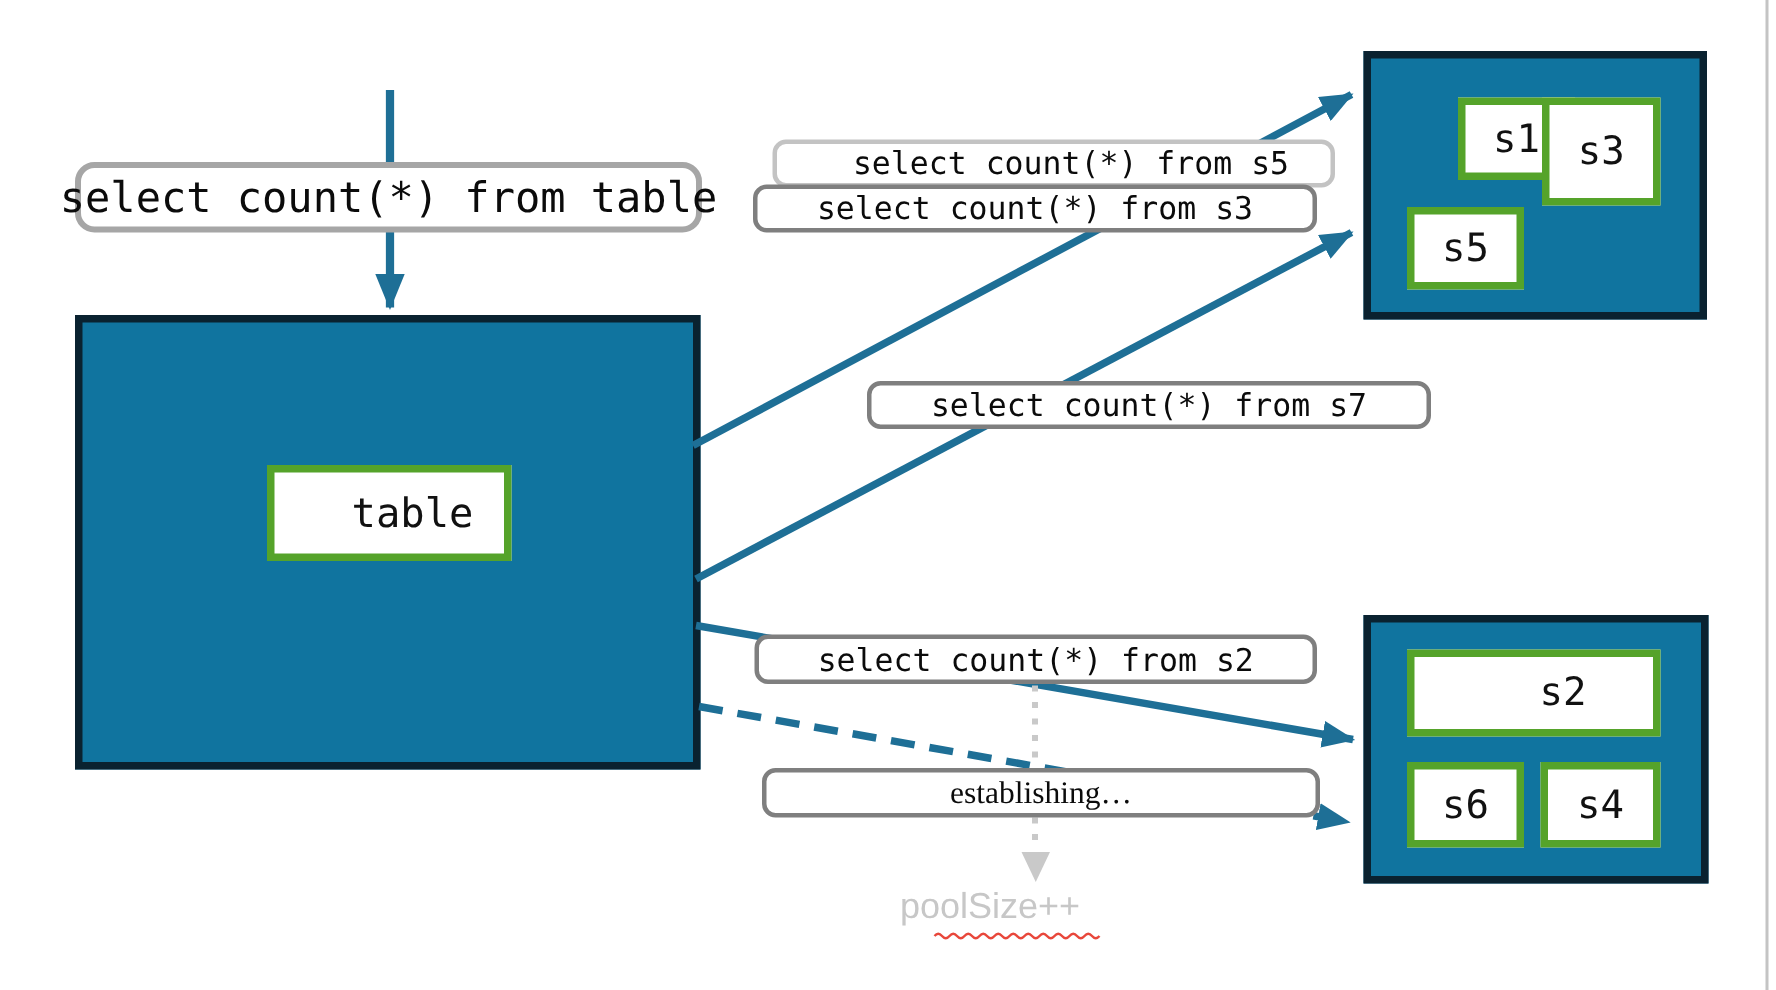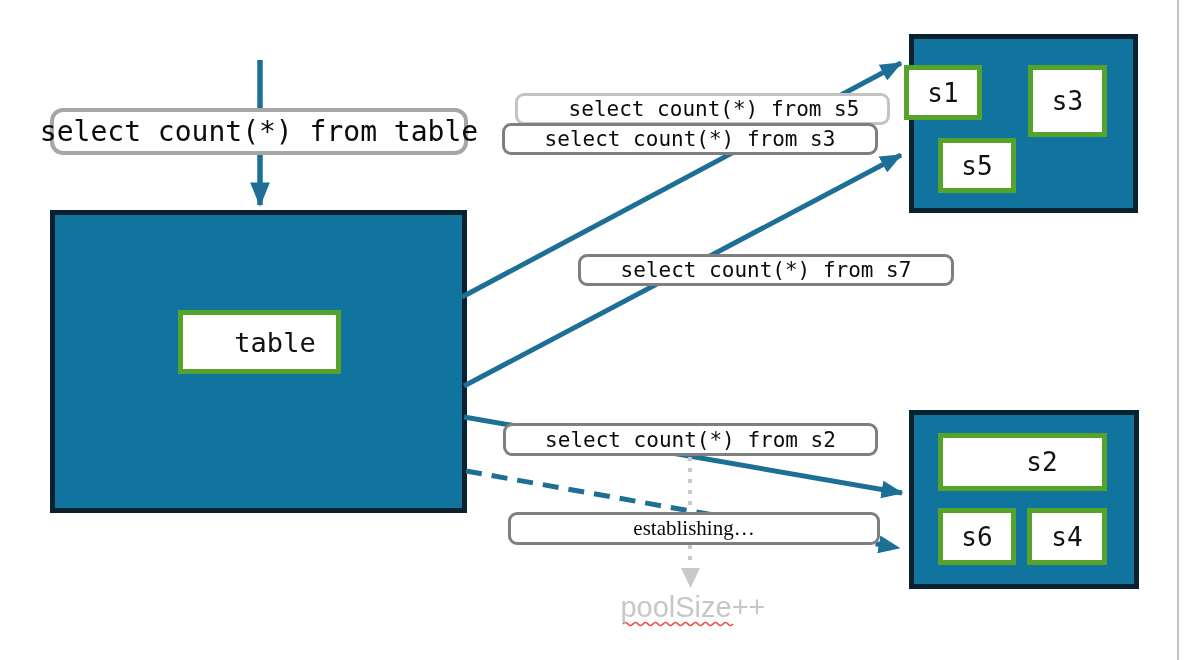--- a/index.html
+++ b/index.html
@@ -27,21 +27,21 @@
     position:absolute;
     background:#ffffff;
     border:5px solid #55a32a;
     box-sizing:border-box;
     display:flex;align-items:center;justify-content:center;
     color:#111111;
     z-index:2;
     font-family:"DejaVu Sans Mono", monospace;
   }
   #table-chip{left:178px;top:310px;width:163px;height:64px;font-size:27px;padding-left:31px;}
-  #chip-s1{left:904px;top:65px;width:78px;height:55px;font-size:26px;}
+  #chip-s1{left:972px;top:65px;width:78px;height:55px;font-size:26px;}
   #chip-s3{left:1028px;top:65px;width:79px;height:72px;font-size:26px;}
   #chip-s5{left:938px;top:138px;width:78px;height:55px;font-size:26px;}
   #chip-s7{left:1029px;top:138px;width:78px;height:55px;font-size:26px;}
   #chip-s2{left:938px;top:433px;width:169px;height:58px;font-size:26px;padding-left:39px;}
   #chip-s6{left:938px;top:508px;width:78px;height:57px;font-size:26px;}
   #chip-s4{left:1027px;top:508px;width:80px;height:57px;font-size:26px;}
 
   
   #arrows{position:absolute;left:0;top:0;z-index:3;}
 
@@ -62,23 +62,22 @@
             border-width:4px;border-color:#a6a6a6;border-radius:13px;}
   #lbl-s5{left:515px;top:93px;width:375px;height:32px;font-size:21px;border-color:#c3c3c3;z-index:4;padding-left:23px;}
   #lbl-s3{left:502px;top:123px;width:376px;height:32px;font-size:21px;z-index:5;}
   #lbl-s7{left:578px;top:254px;width:376px;height:32px;font-size:21px;}
   #lbl-s2{left:503px;top:423px;width:375px;height:33px;font-size:21px;}
   #lbl-est{left:508px;top:512px;width:372px;height:33px;font-size:21px;font-family:Liberation Serif, serif;}
 
   
   #poolsize{
     position:absolute;left:600px;top:591px;width:186px;
-    text-align:center;
     font-family:"Liberation Sans", sans-serif;
-    font-size:29px;color:#c7c7c7;
+    font-size:24px;color:#c7c7c7;
     z-index:4;
   }
 
   
   #slide-edge{
     position:absolute;left:1177px;top:0;width:2px;height:660px;
     background:#c4c4c4;z-index:0;
   }
 </style>
 </head>

